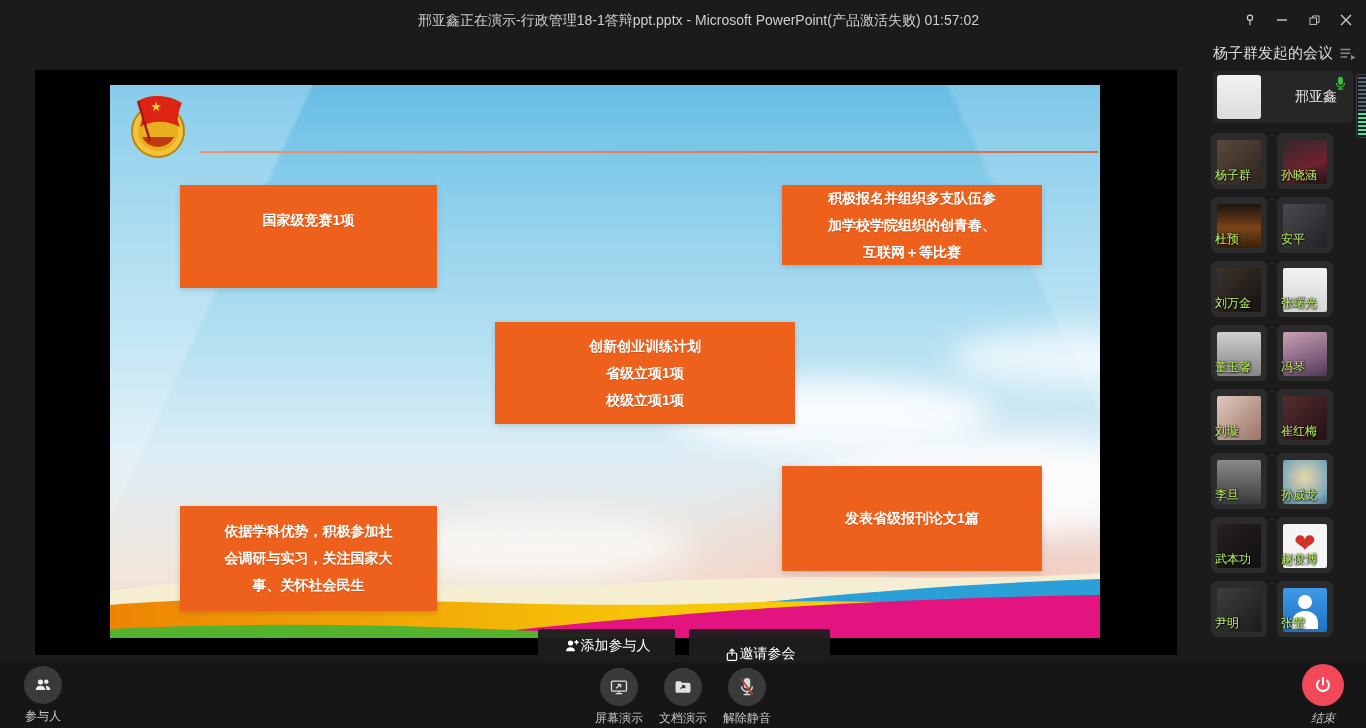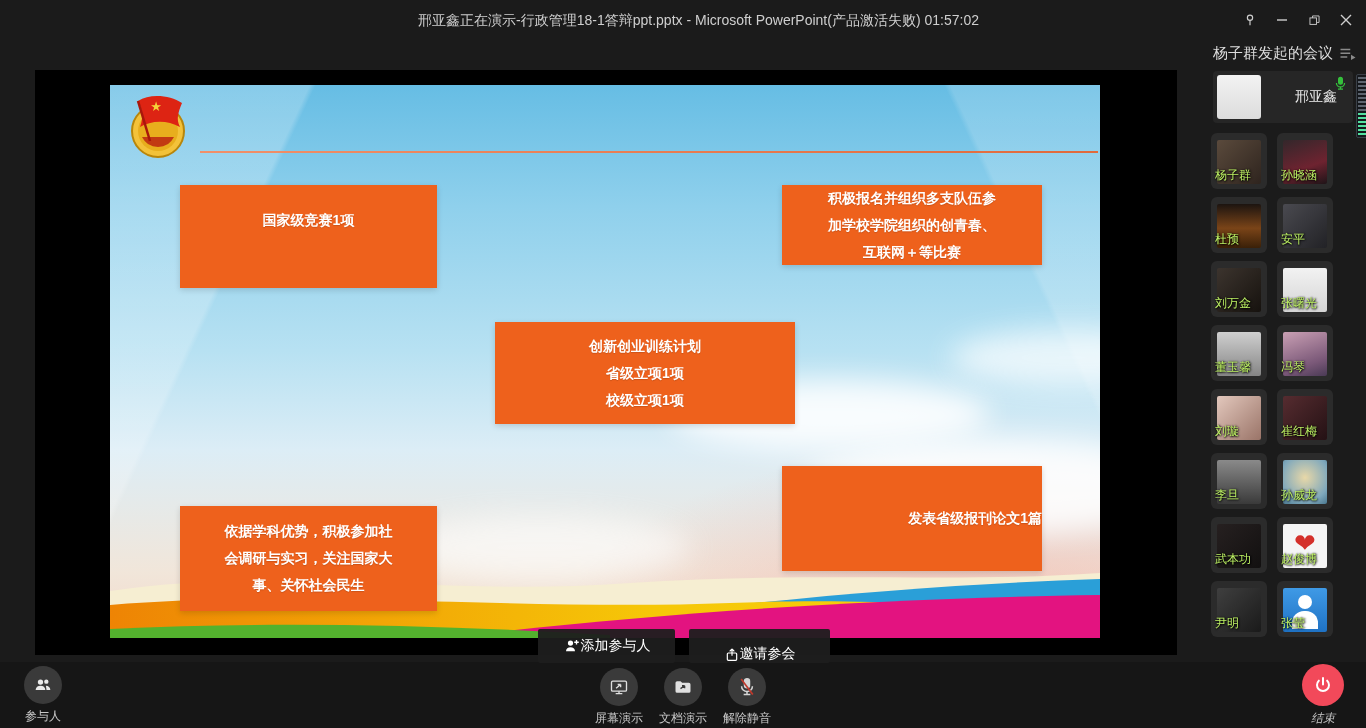--- a/index.html
+++ b/index.html
@@ -154,21 +154,21 @@
     <div class="obox b3" style="background: rgb(238, 97, 28);">
         <div class="obox-text">创新创业训练计划
 省级立项1项
 校级立项1项</div>
       </div>
     <div class="obox b4" style="background: rgb(238, 97, 28);">
         <div class="obox-text">依据学科优势，积极参加社
 会调研与实习，关注国家大
 事、关怀社会民生</div>
       </div>
-    <div class="obox b5" style="background: rgb(238, 97, 28); justify-content: flex-end;">
+    <div class="obox b5" style="background: rgb(238, 97, 28);">
         <div class="obox-text">发表省级报刊论文1篇</div>
       </div>
   </div>
 </div>
 
 <div class="overlay-btn ob1">
   <svg width="18" height="18" viewBox="0 0 24 24" fill="#fff">
     <circle cx="10" cy="8" r="3.5"></circle>
       <path d="M4 19c0-3.3 2.7-5.2 6-5.2s6 1.9 6 5.2z"></path>
     <path d="M18 4v6M15 7h6" stroke="#fff" stroke-width="1.8" fill="none"></path>

